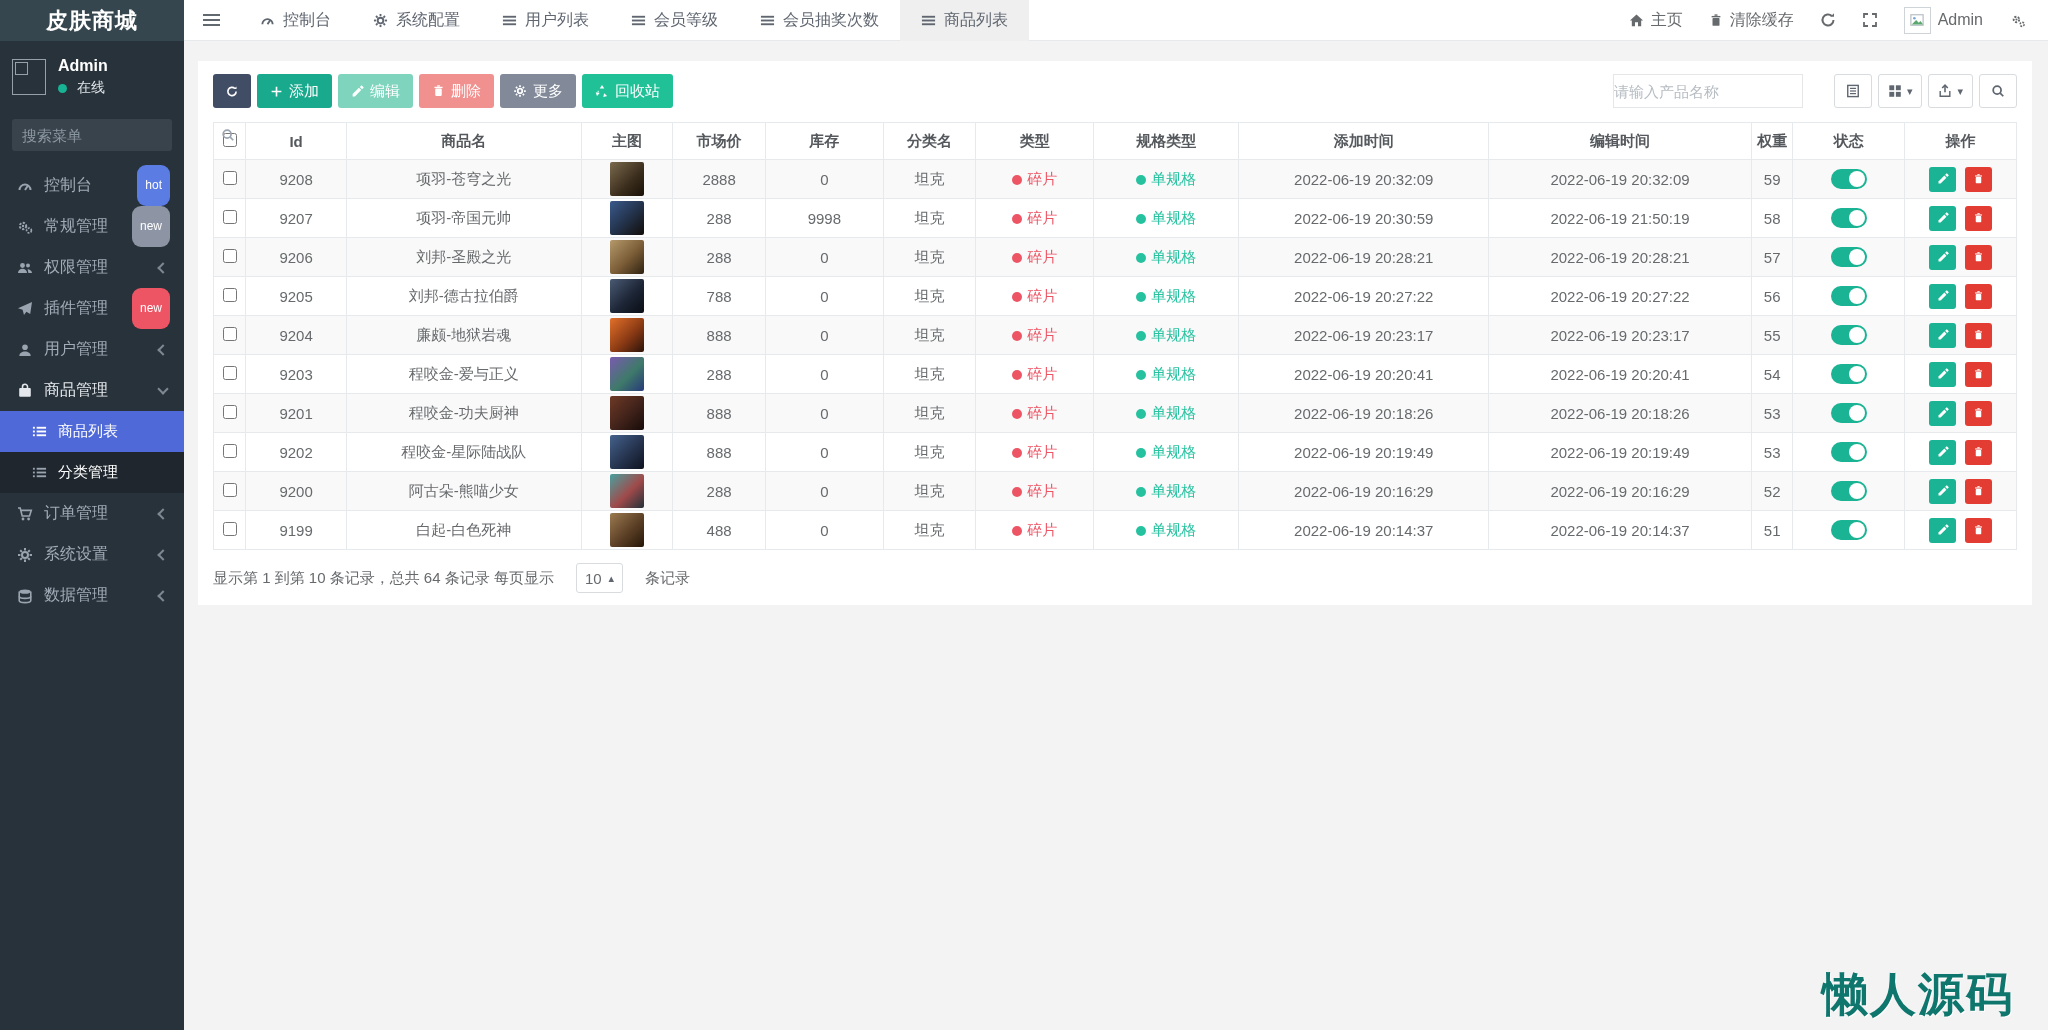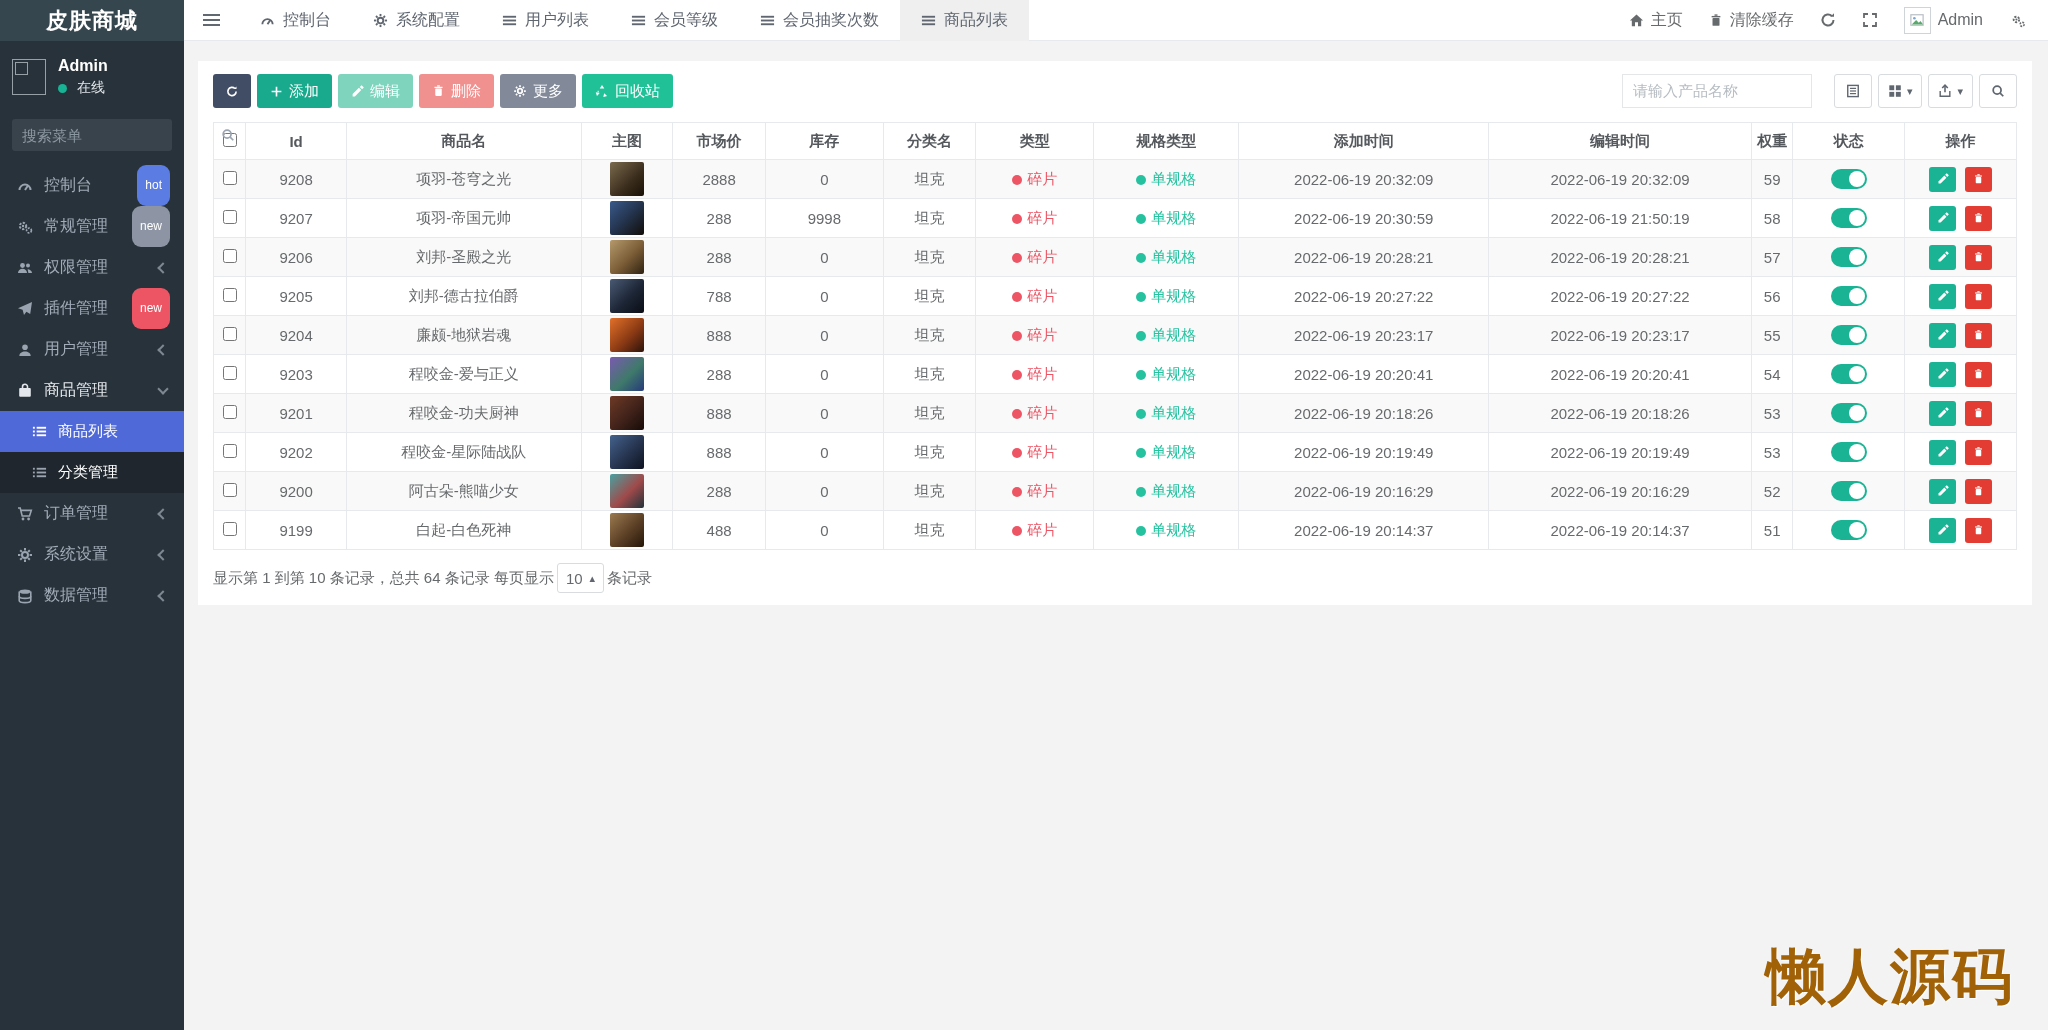--- a/index.html
+++ b/index.html
@@ -48,21 +48,21 @@
   .panel { position:absolute; left:14px; right:16px; top:61px; background:#fff; padding:13px 15px 12px 15px; }
   .toolbar { display:flex; align-items:center; }
   .btn { height:34px; border:0; border-radius:3px; color:#fff; font-size:15px; padding:0 13px; margin-right:6px; display:inline-flex; align-items:center; gap:6px; cursor:pointer; font-family:inherit; }
   .btn-refresh { background:#414d65; width:38px; justify-content:center; }
   .btn-add { background:#19a98c; }
   .btn-edit { background:#7fd4bd; }
   .btn-del { background:#f0908f; }
   .btn-more { background:#828a9a; }
   .btn-recycle { background:#21c198; }
   .toolbar-right { margin-left:auto; display:flex; align-items:center; gap:6px; }
-  .search-box { width:190px; height:34px; border:1px solid #e5e6e7; padding:0 10px; font-size:15px; outline:none; font-family:Liberation Serif, serif; color:#676a6c; margin-right:16px; }
+  .search-box { width:190px; height:34px; border:1px solid #e5e6e7; padding:0 0; font-size:15px; outline:none; font-family:Liberation Sans, sans-serif; color:#676a6c; margin-right:25px; }
   .search-box::placeholder { color:#b6bcc2; }
   .tbtn { height:34px; min-width:38px; background:#fff; border:1px solid #d8dcde; border-radius:3px; color:#5f6670; display:inline-flex; align-items:center; justify-content:center; gap:5px; cursor:pointer; padding:0 9px; }
   .caret { font-size:11px; color:#5f6670; }
 
   
   table { width:100%; border-collapse:collapse; margin-top:14px; table-layout:fixed;border-radius:19px; }
   th,td { border:1px solid #e7eaec; text-align:center; font-size:15px; color:#676a6c; height:37px; padding:2px 4px; overflow:hidden; white-space:nowrap; }
   th { font-weight:bold; color:#55595d; }
   tbody tr:nth-child(odd) { background:#f9f9f9; }
   .c-check { width:32px; } .c-id { width:100px; } .c-name { width:233px; } .c-img { width:91px; }
@@ -74,31 +74,31 @@
   .t-red { color:#ed5565; } .t-red .dot { background:#ed5565; }
   .t-green { color:#26c2a0; } .t-green .dot { background:#26c2a0; }
   .switch { width:36px; height:20px; background:#1ab394; border-radius:10px; margin:0 auto; position:relative; cursor:pointer; }
   .switch .knob { position:absolute; right:2px; top:2px; width:16px; height:16px; background:#fff; border-radius:50%; }
   .op { width:27px; height:25px; border:0; border-radius:3px; color:#fff; display:inline-flex; align-items:center; justify-content:center; cursor:pointer; margin:0 2px; }
   .op.edit { background:#1ab394; } .op.del { background:#e33c33; }
   input[type=checkbox] { width:14px; height:14px; cursor:pointer; }
 
   
   .pagebar { display:flex; align-items:center; margin-top:13px; }
-  .pg-summary { font-size:15px; color:#676a6c; display:flex; align-items:center; gap:3px; }
+  .pg-summary { font-size:15px; color:#676a6c; display:flex; align-items:center; gap:22px; }
   .pg-size { border:1px solid #d8dcde; border-radius:3px; height:30px; padding:0 8px; display:inline-flex; align-items:center; gap:7px; background:#fff; cursor:pointer; }
   .pager { margin-left:auto; display:flex; align-items:center; }
   .pager .pbtn { min-width:38px; height:34px; padding:0 13px; border:1px solid #ddd; background:#fff; color:#676a6c; font-size:15px; display:inline-flex; align-items:center; justify-content:center; margin-left:-1px; cursor:pointer; }
   .pager .pbtn:first-child { border-radius:3px 0 0 3px; }
   .pager .pbtn.last { border-radius:0 3px 3px 0; }
   .pager .pbtn.active { background:#2f4050; border-color:#2f4050; color:#fff; }
   .jump-input { width:62px; height:34px; border:1px solid #ddd; border-radius:3px; margin-left:10px; outline:none; padding:0 8px; font-size:15px; }
   .jump-btn { height:34px; padding:0 14px; margin-left:8px; border:1px solid #d8dcde; background:#f4f4f5; color:#676a6c; border-radius:3px; font-size:15px; cursor:pointer; }
 
-  .watermark { position:absolute; right:34px; bottom:12px; font-size:60px; font-weight:bold; color:#a16207; letter-spacing:2px; text-shadow:1px 1px 0 #ffffff; z-index:2; }
+  .watermark { position:absolute; right:34px; bottom:4px; font-size:46px; font-weight:bold; color:#0f766e; letter-spacing:2px; text-shadow:1px 1px 0 #ffffff; z-index:2; }
 </style>
 </head>
 <body>
 
 <div class="sidebar">
   <div class="brand">皮肤商城</div>
 
   <div class="user-panel">
     <div class="avatar-ph"></div>
     <div class="user-meta">

